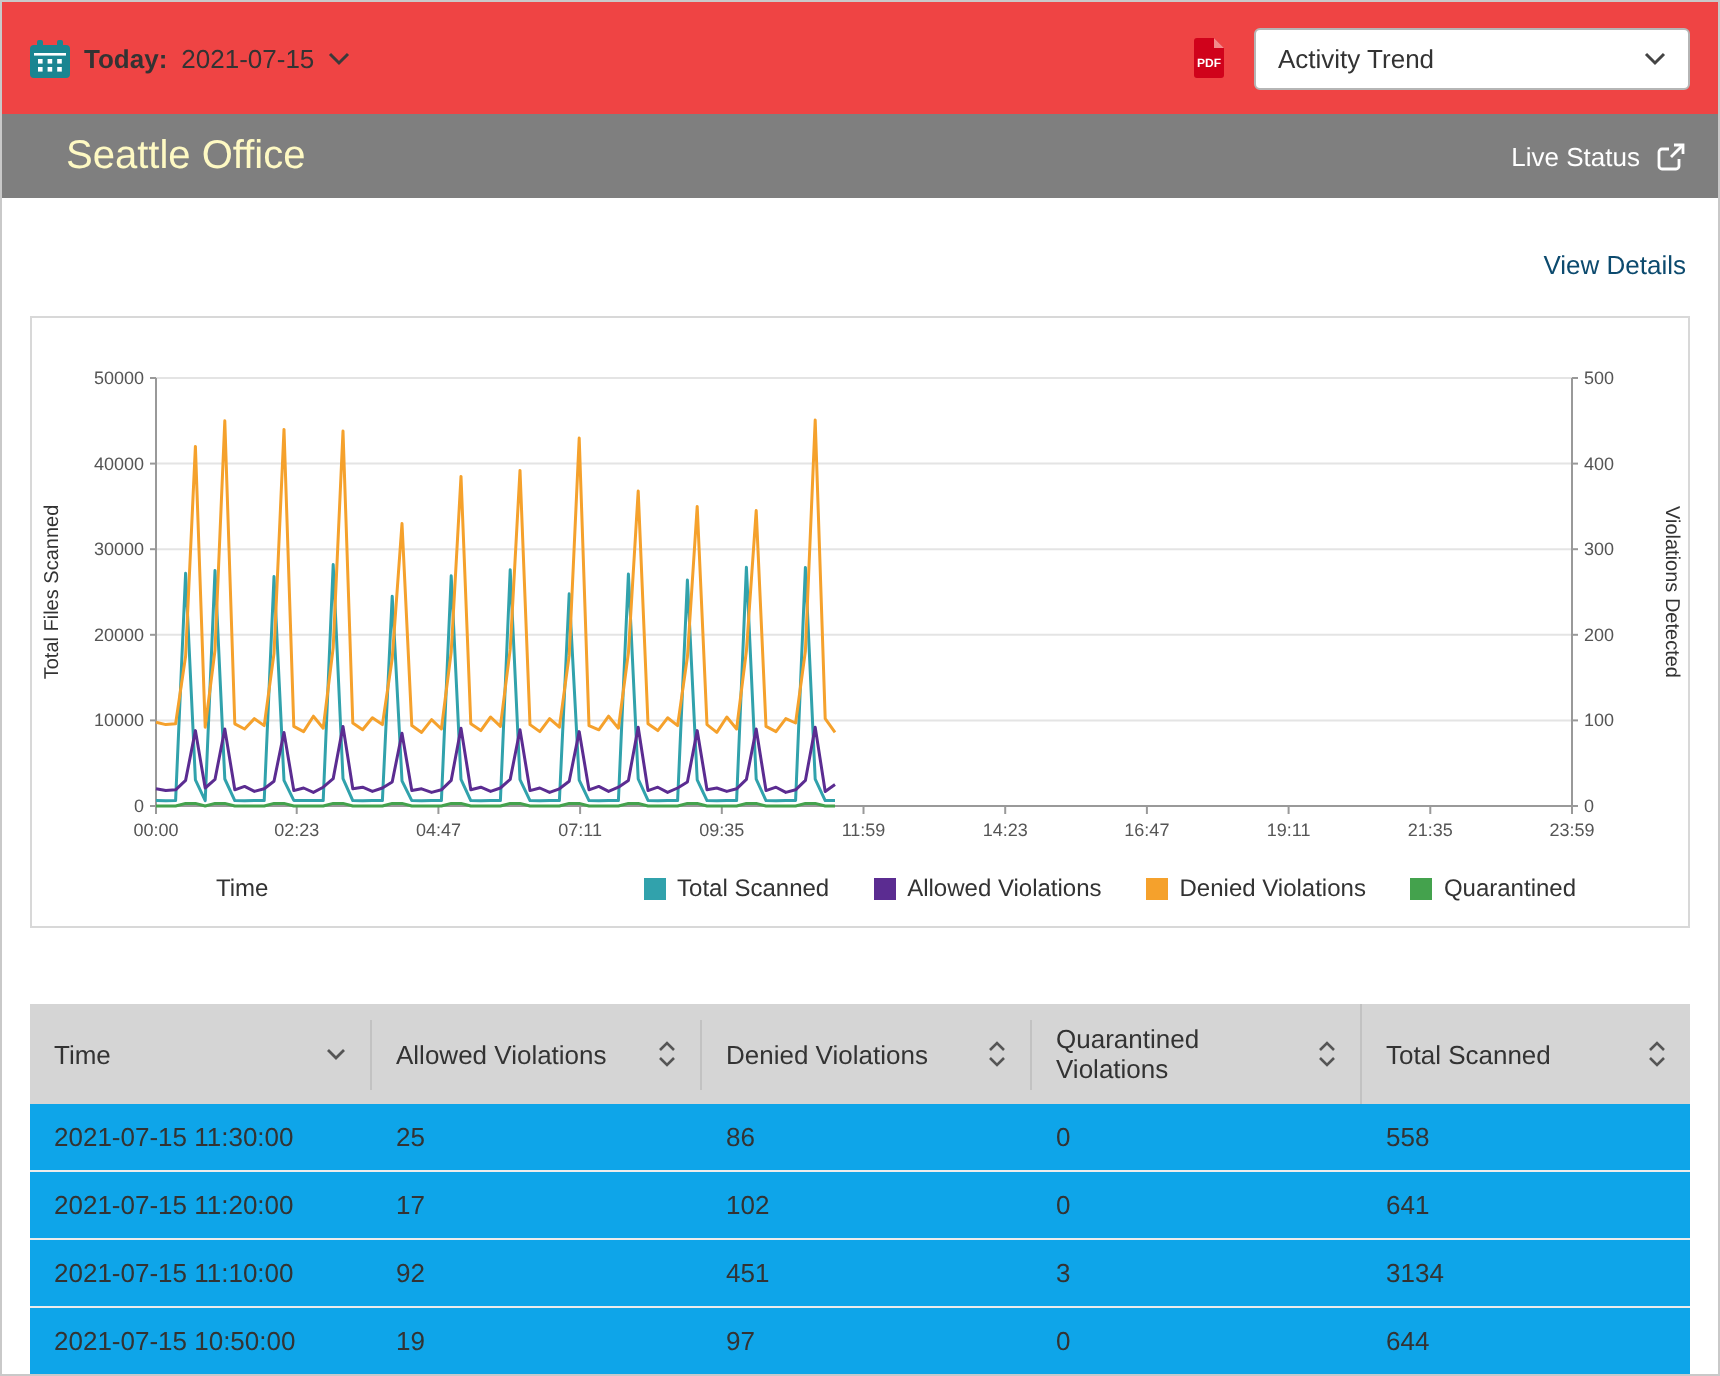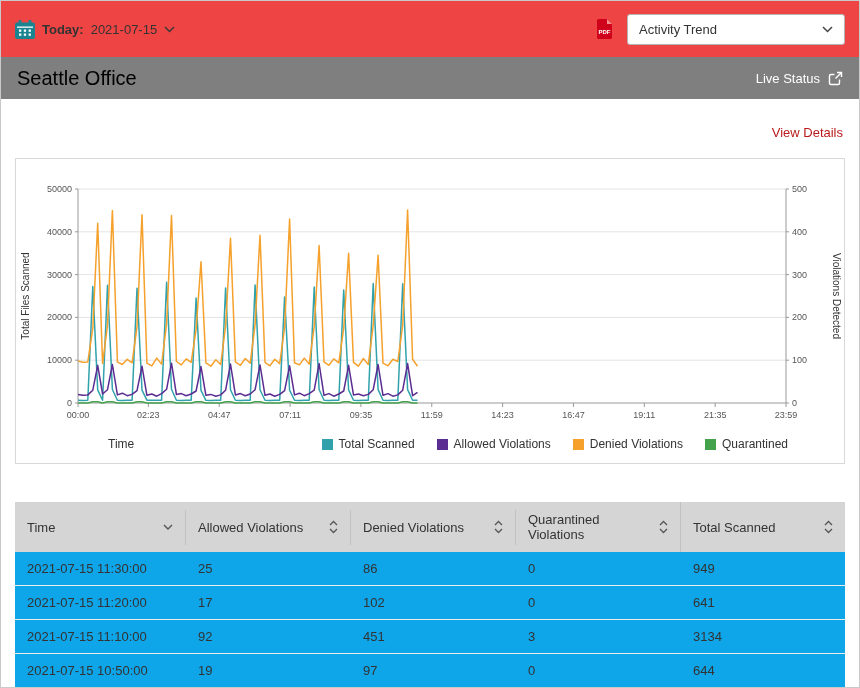--- a/index.html
+++ b/index.html
@@ -8,26 +8,26 @@
 
   
   .topbar { height: 56px; display: flex; align-items: center; justify-content: space-between; padding: 0 14px; background: #ef4444; }
   .date-picker { display: flex; align-items: center; gap: 7px; cursor: pointer; font-size: 13px; color: #333; }
   .date-picker .today-label { font-weight: bold; }
   .topbar-right { display: flex; align-items: center; gap: 14px; }
   .report-select { width: 218px; height: 31px; border: 1px solid #b5b5b5; border-radius: 3px; display: flex; align-items: center; justify-content: space-between; padding: 0 11px; font-size: 13px; color: #333; cursor: pointer; background: #fff; }
 
   
   .page-header { height: 42px; background: #7f7f7f; display: flex; align-items: center; justify-content: space-between; padding: 0 16px; }
-  .page-title { color: #000000; font-size: 20px; font-weight: 400; margin: 0; }
+  .page-title { color: #fef9c3; font-size: 20px; font-weight: 400; margin: 16px; }
   .live-status { display: flex; align-items: center; gap: 8px; color: #fff; font-size: 13px; cursor: pointer; }
 
   
   .view-details-row { display: flex; justify-content: flex-end; padding: 26px 16px 18px; }
-  .view-details-link { color: #b91c1c; font-size: 13px; text-decoration: none; cursor: pointer; }
+  .view-details-link { color: #0c4a6e; font-size: 13px; text-decoration: none; cursor: pointer; }
 
   
   .chart-panel { margin: 0 14px; border: 1px solid #d8d8d8; background: #fff; padding: 16px 0 8px; }
   #chart-svg { display: block; margin: 0 auto; }
   .tick-label { font: 9px "Liberation Sans", sans-serif; fill: #555; }
   .axis-label { font: 10px "Liberation Sans", sans-serif; fill: #333; }
   .chart-footer { display: flex; align-items: center; margin-top: 4px; padding: 0 56px 4px 92px; }
   .x-axis-title { font-size: 12px; color: #333; }
   .chart-legend { display: flex; gap: 22px; margin-left: auto; }
   .legend-item { display: flex; align-items: center; gap: 6px; font-size: 12px; color: #333; cursor: pointer; }
@@ -252,21 +252,21 @@
           </div>
             </th>
         </tr>
       </thead>
       <tbody id="table-body">
           <tr>
             <td>2021-07-15 11:30:00</td>
             <td>25</td>
             <td>86</td>
             <td>0</td>
-            <td>949</td>
+            <td>558</td>
           </tr>
           <tr>
             <td>2021-07-15 11:20:00</td>
             <td>17</td>
             <td>102</td>
             <td>0</td>
             <td>641</td>
           </tr>
           <tr>
             <td>2021-07-15 11:10:00</td>

